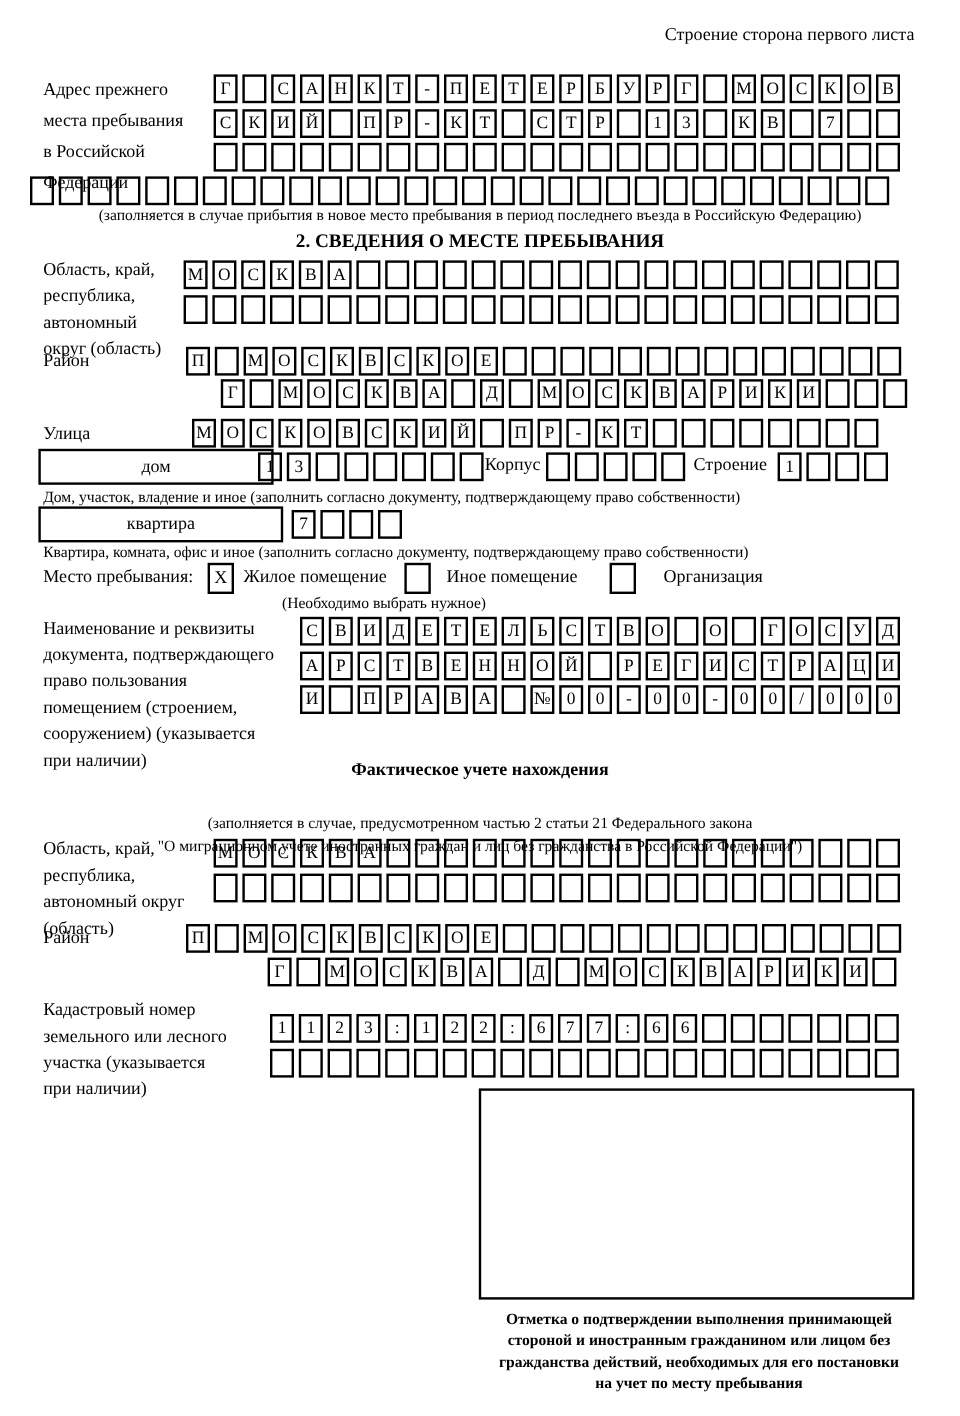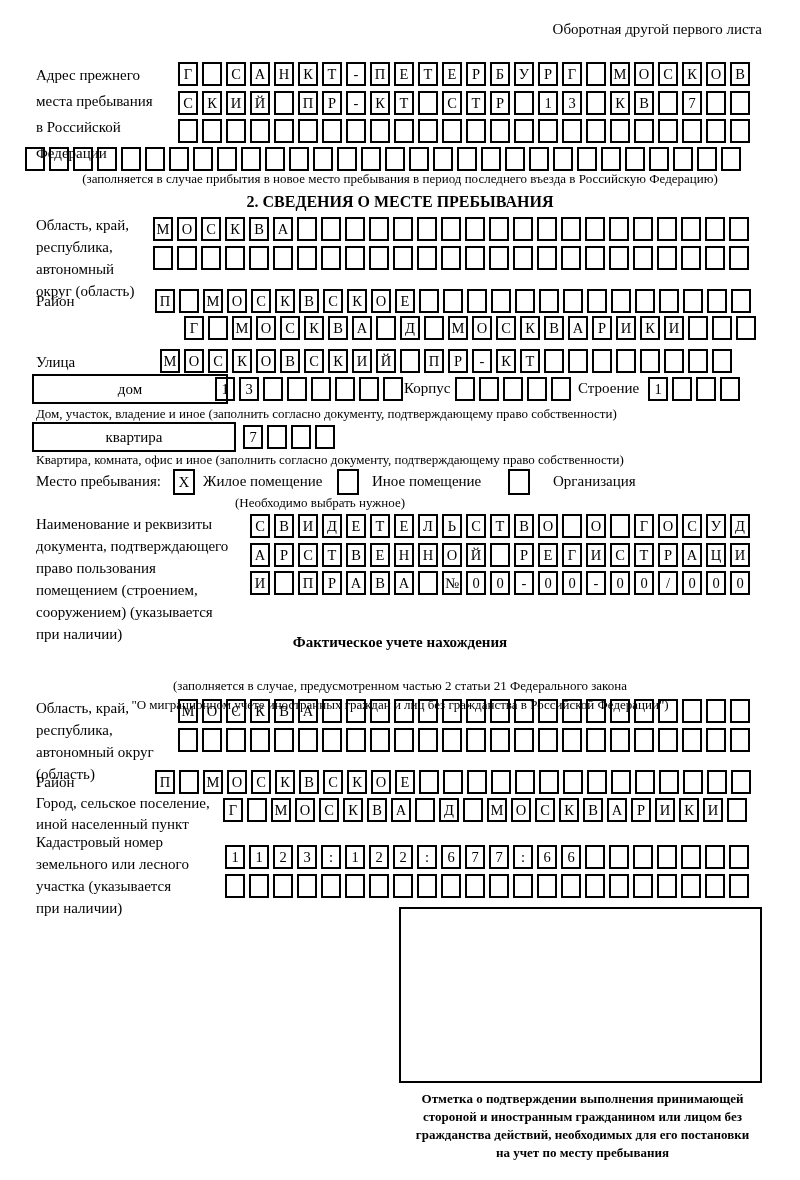--- a/index.html
+++ b/index.html
@@ -30,21 +30,21 @@
     display:flex;align-items:center;justify-content:center;font-size:15px;
   }
   .inline-lbl{font-size:15px;}
   .stamp-box{border:2px solid #000;box-sizing:border-box;background:#fff;}
 </style>
 </head>
 <body>
 
 <div class="sheet">
 
-  <div class="abs caption" style="top:21px;right:38px;font-size:15px;">Оборотная другой первого листа</div>
+  <div class="abs caption" style="top:21px;right:38px;font-size:15px;">Строение сторона первого листа</div>
 
   <div class="abs lbl lbl-wide" style="left:36px;top:62px;">Адрес прежнего
 места пребывания
 в Российской
 Федерации</div>
   <div class="abs cells" style="left:178px;top:62px;">
       <span class="cell">Г</span>
       <span class="cell"></span>
       <span class="cell">С</span>
       <span class="cell">А</span>
@@ -505,22 +505,20 @@
       <span class="cell"></span>
       <span class="cell"></span>
       <span class="cell"></span>
       <span class="cell"></span>
       <span class="cell"></span>
       <span class="cell"></span>
       <span class="cell"></span>
       <span class="cell"></span>
     </div>
 
-  <div class="abs lbl" style="left:36px;top:793px;">Город, сельское поселение,
-иной населенный пункт</div>
   <div class="abs cells" style="left:223px;top:798px;">
       <span class="cell">Г</span>
       <span class="cell"></span>
       <span class="cell">М</span>
       <span class="cell">О</span>
       <span class="cell">С</span>
       <span class="cell">К</span>
       <span class="cell">В</span>
       <span class="cell">А</span>
       <span class="cell"></span>

